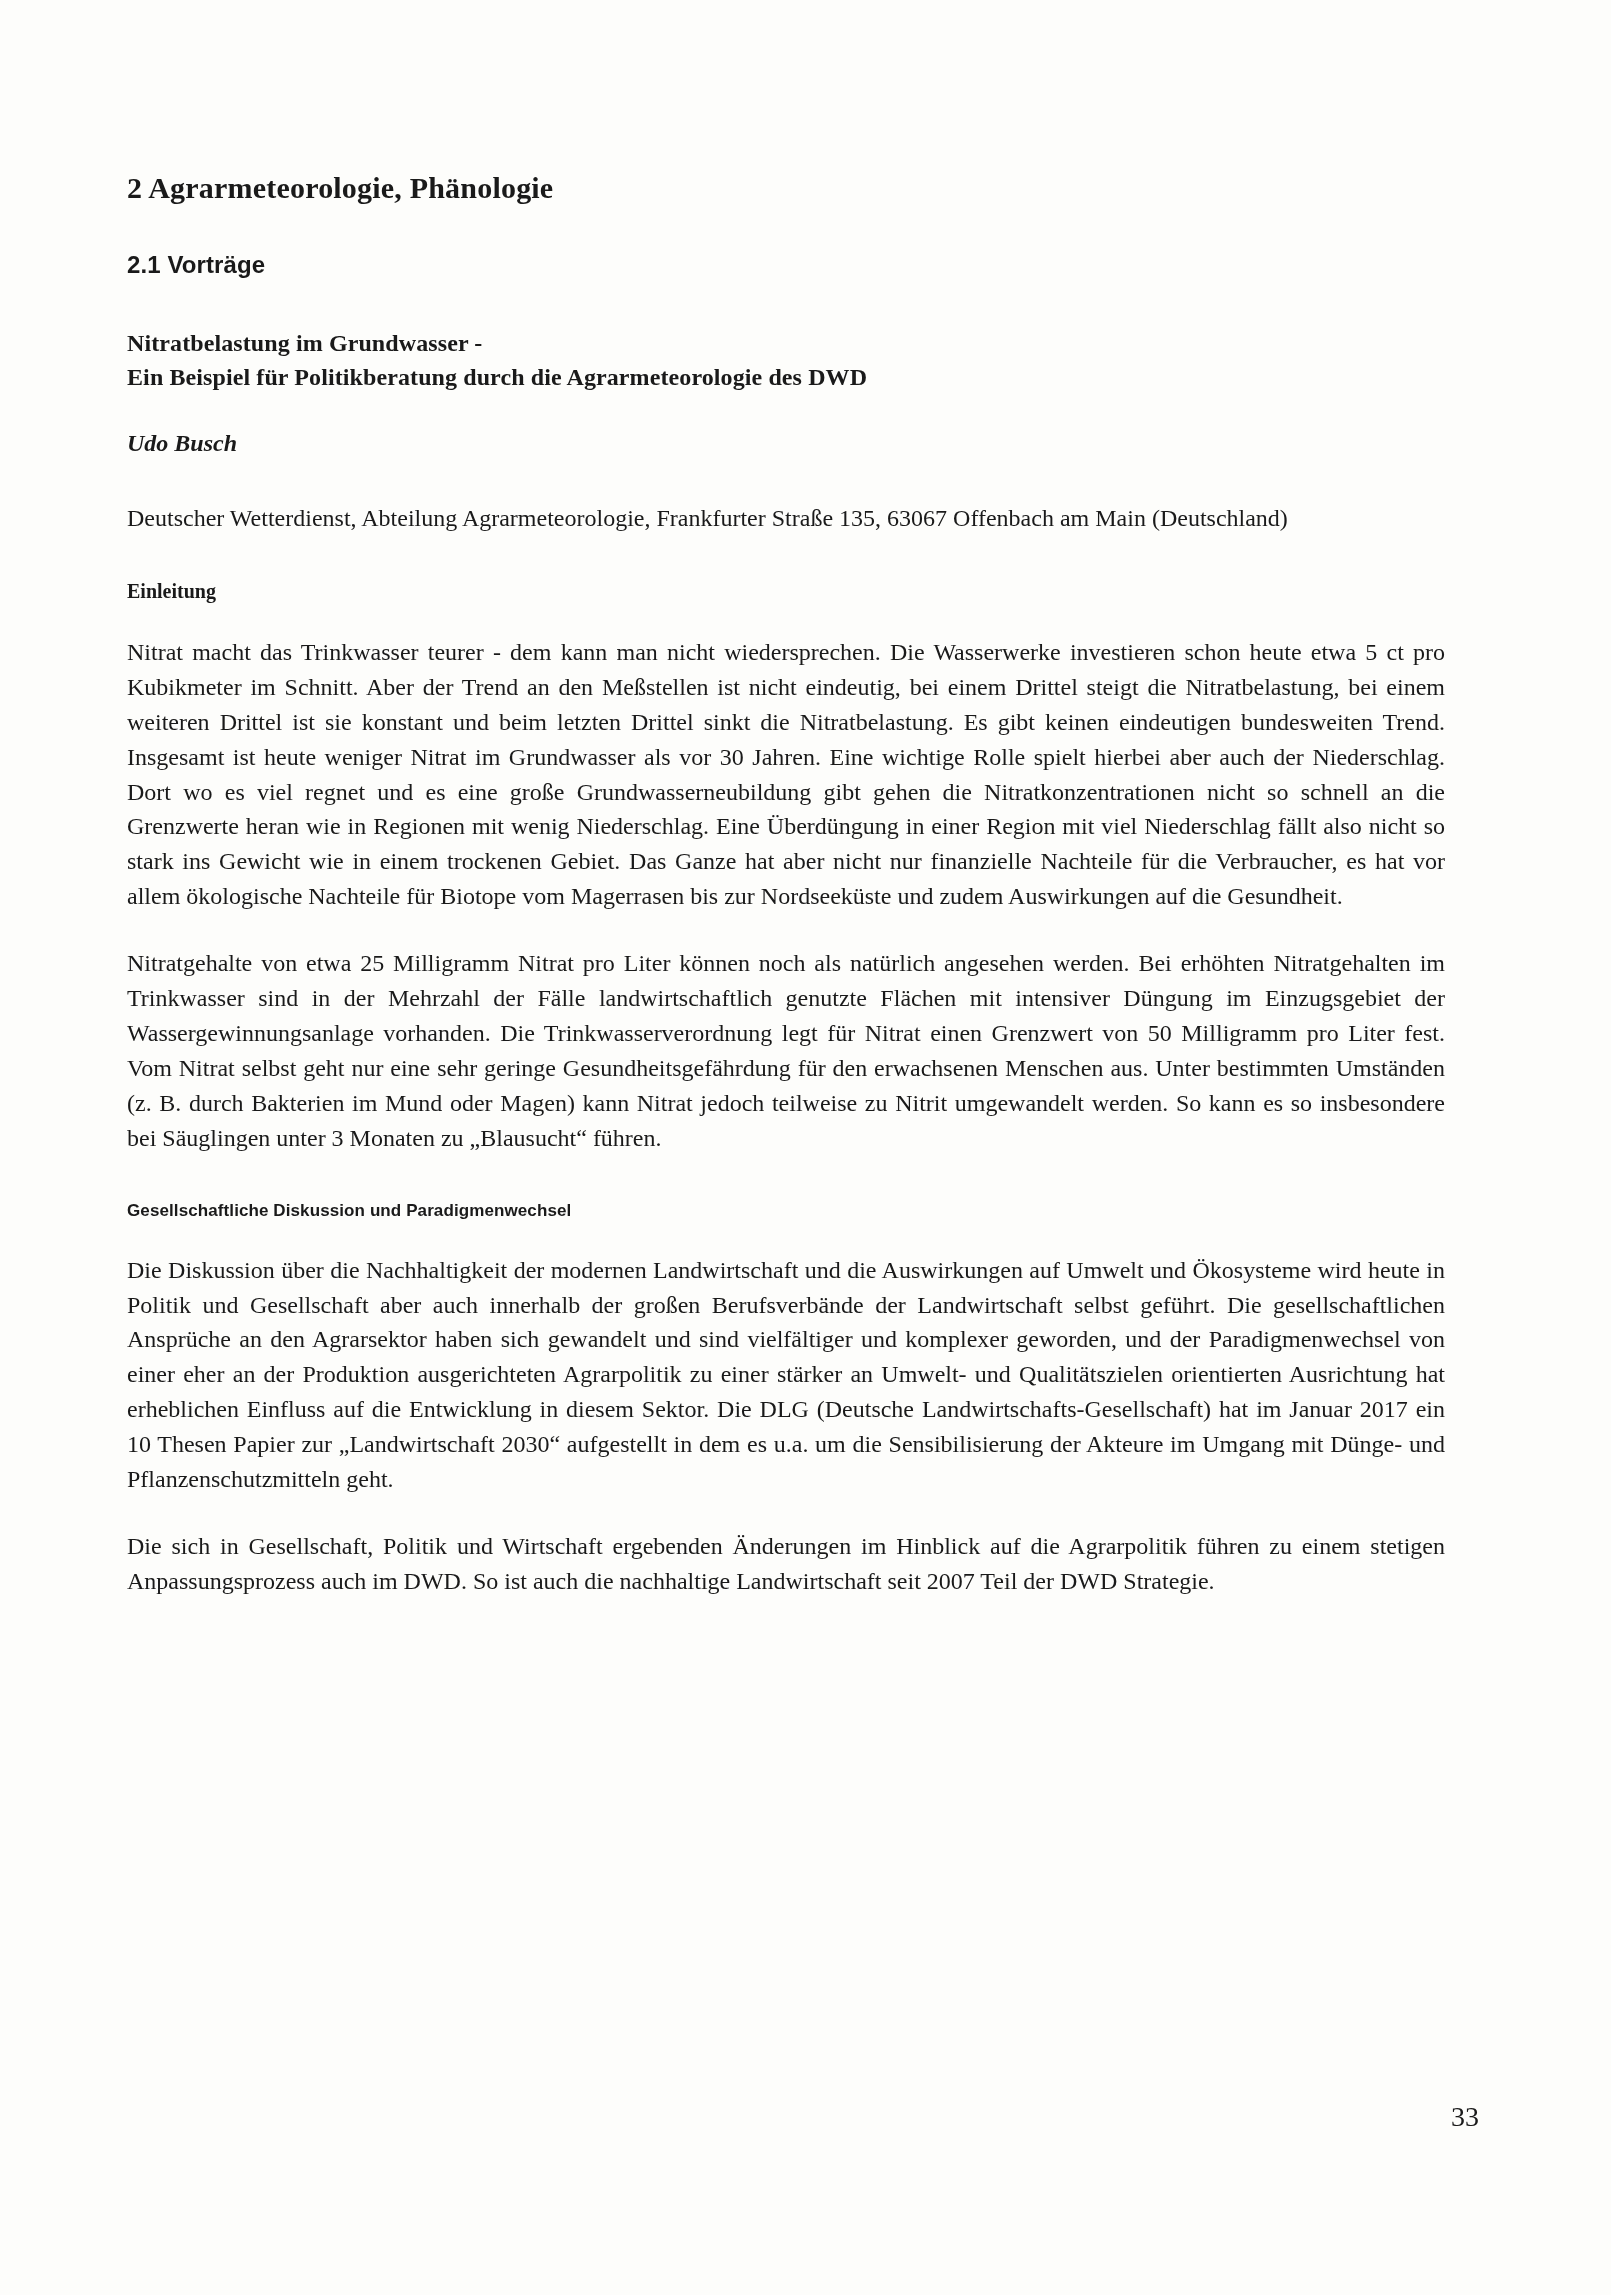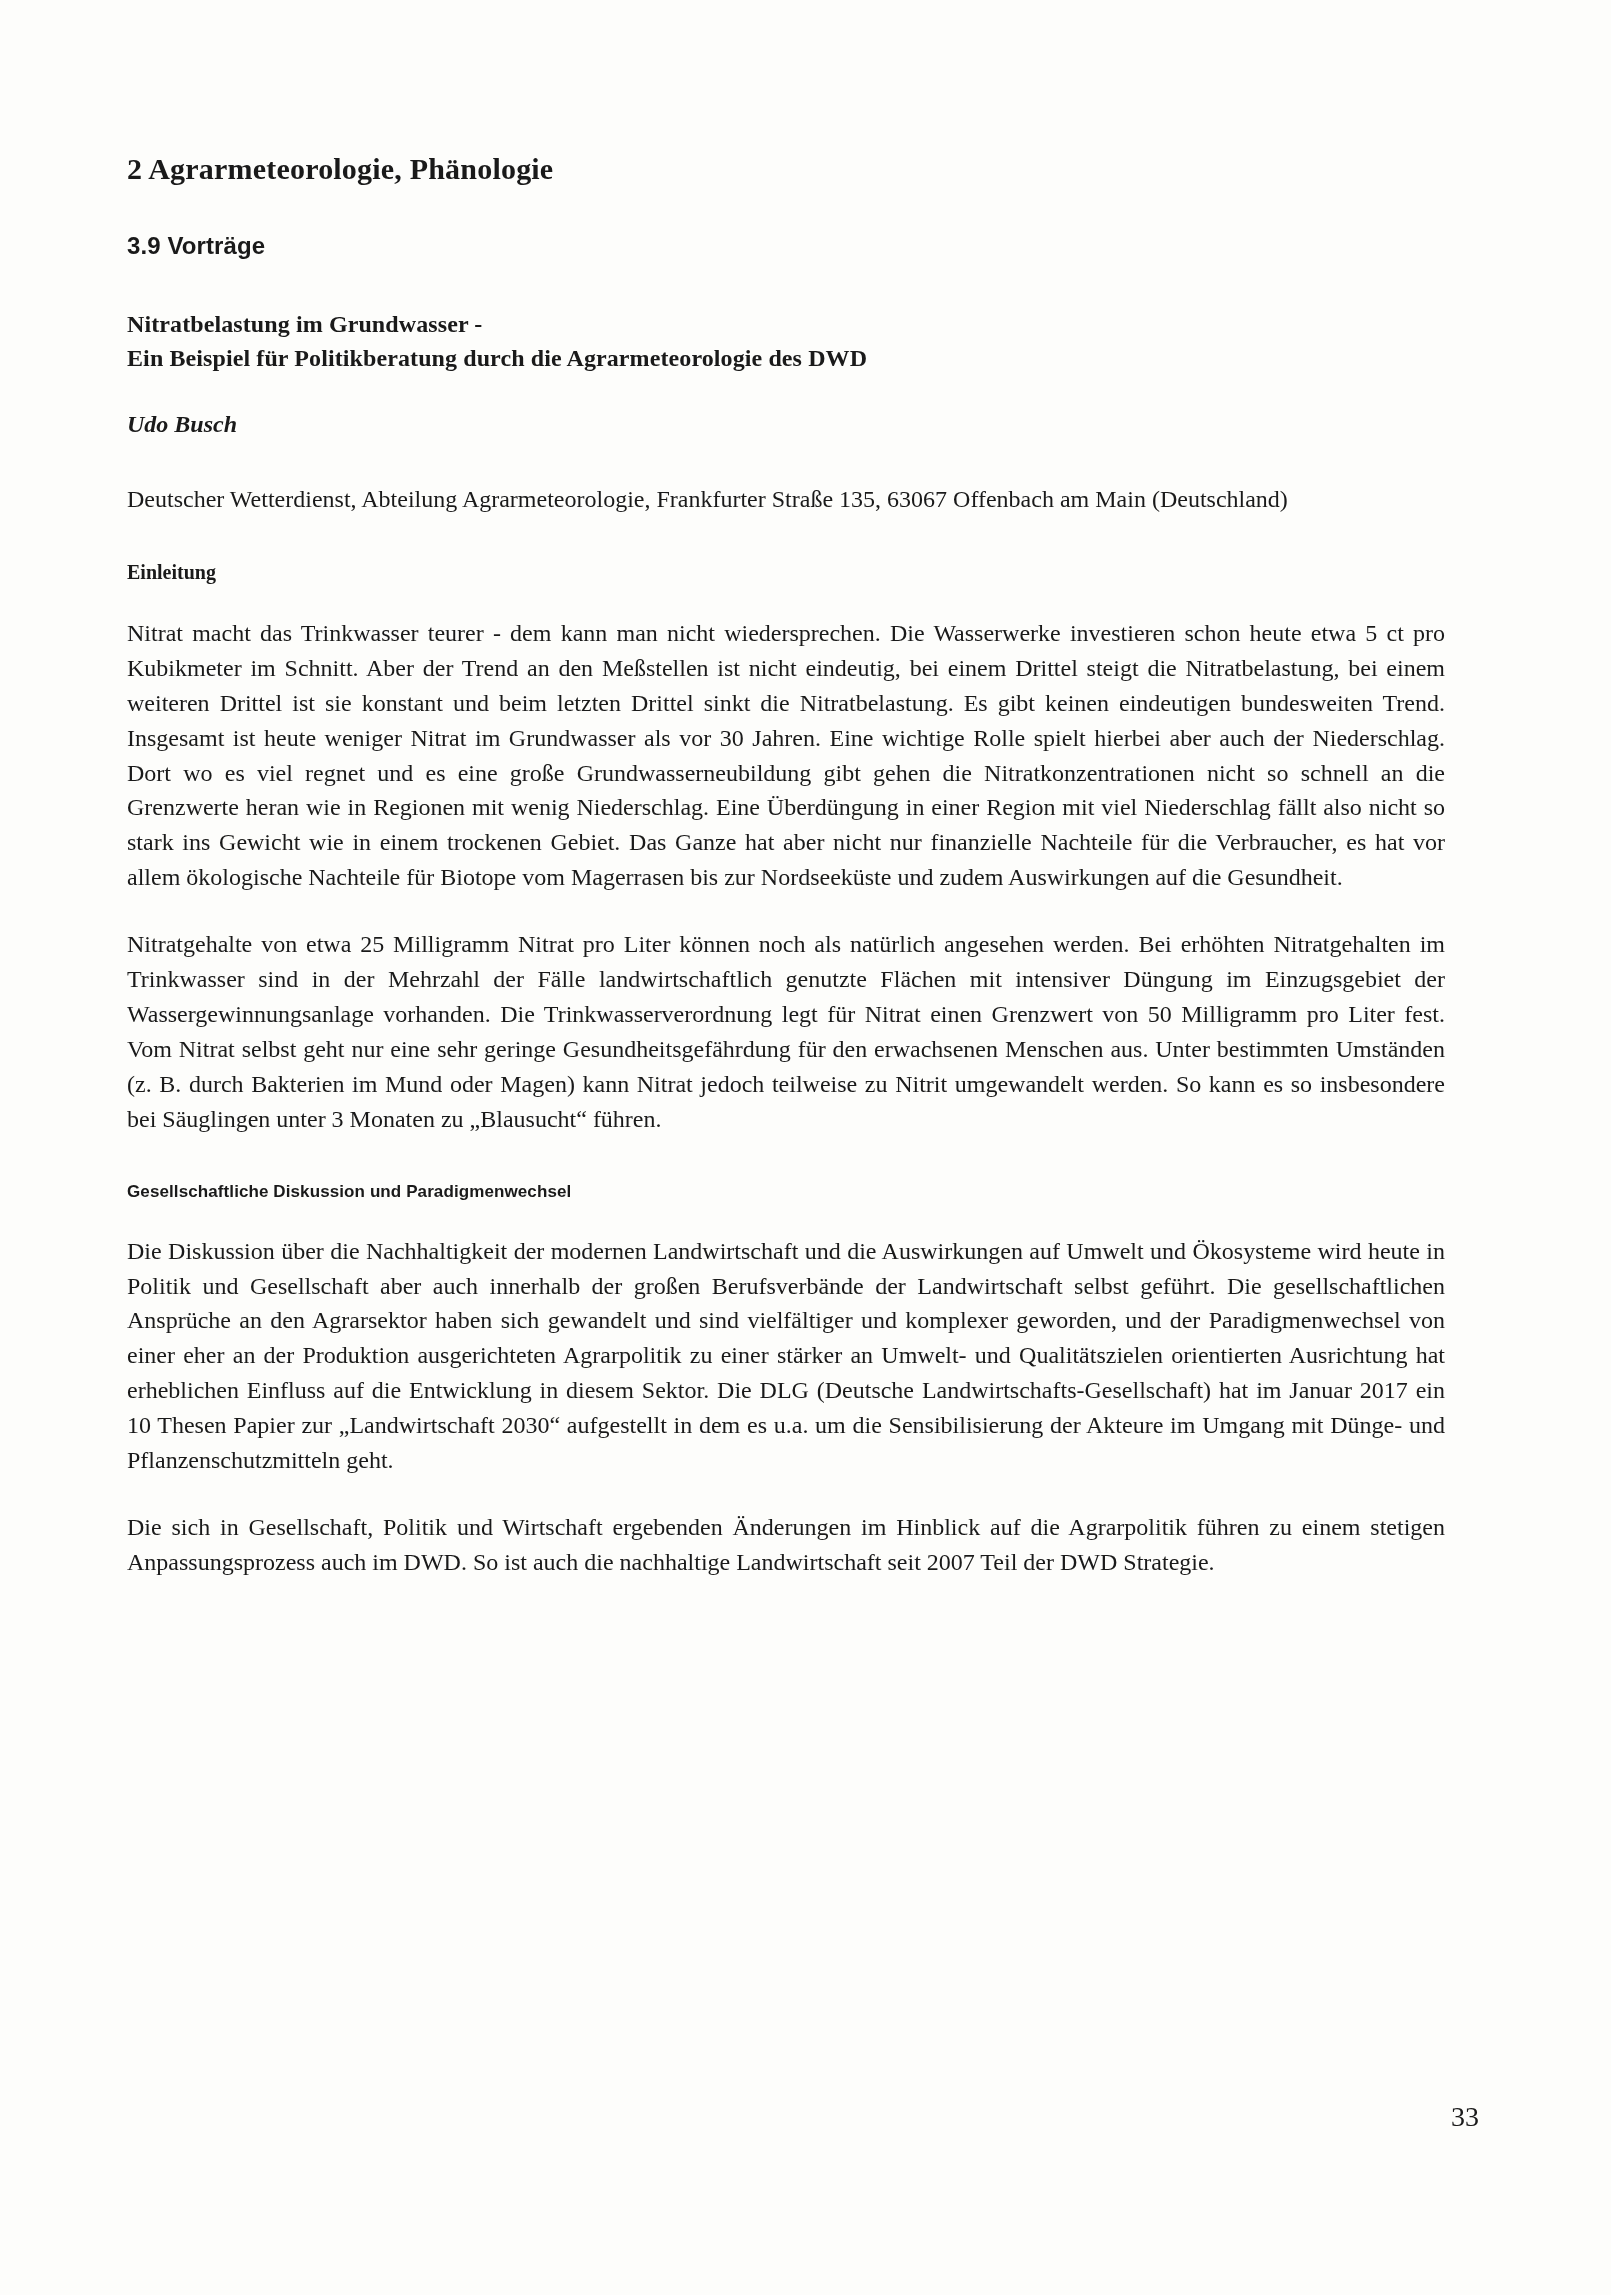--- a/index.html
+++ b/index.html
@@ -17,21 +17,21 @@
   .page {
     position: relative;
     width: 1611px;
     height: 2295px;
     background: #fdfdfb;
     box-sizing: border-box;
   }
   .content {
     position: absolute;
     left: 127px;
-    top: 151px;
+    top: 170px;
     width: 1318px;
   }
   h1.chapter-title {
     font-family: "Liberation Serif", serif;
     font-size: 30px;
     font-weight: bold;
     margin: 0 0 0 0;
     letter-spacing: 0.2px;
     line-height: 1.2;
   }
@@ -96,21 +96,21 @@
   }
 </style>
 </head>
 <body>
 
 <div class="page">
   <div class="content">
 
     <h1 class="chapter-title">2 Agrarmeteorologie, Phänologie</h1>
 
-    <h2 class="section-title">3.9 Vorträge</h2>
+    <h2 class="section-title">2.1 Vorträge</h2>
 
     <div class="paper-title">
       <span class="line1">Nitratbelastung im Grundwasser -</span>
       <span class="line2">Ein Beispiel für Politikberatung durch die Agrarmeteorologie des DWD</span>
     </div>
 
     <div class="author">Udo Busch</div>
 
     <p class="affiliation">Deutscher Wetterdienst, Abteilung Agrarmeteorologie, Frankfurter Straße 135, 63067 Offenbach am Main (Deutschland)</p>
 

